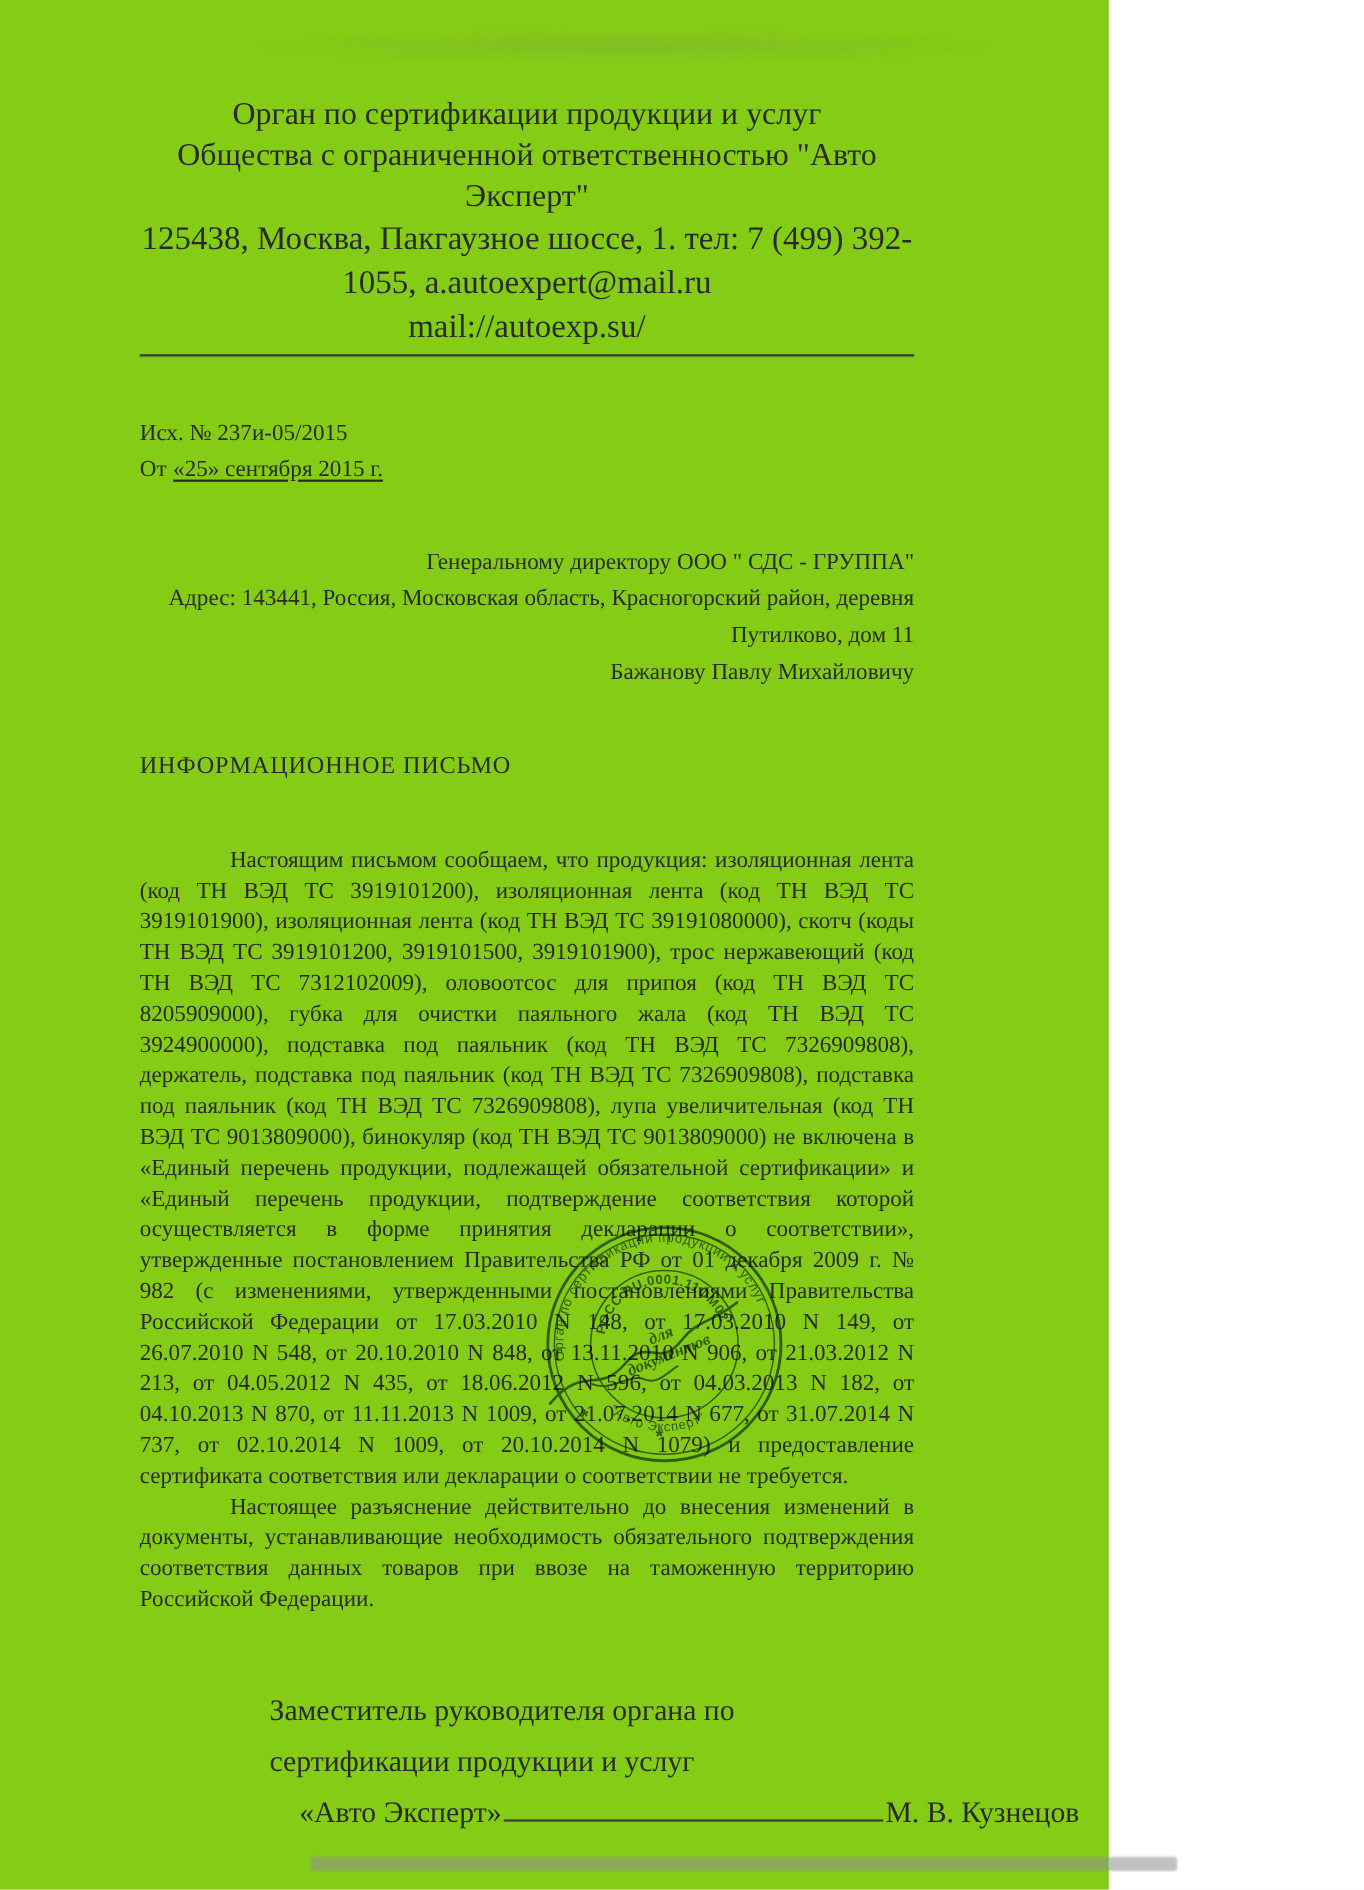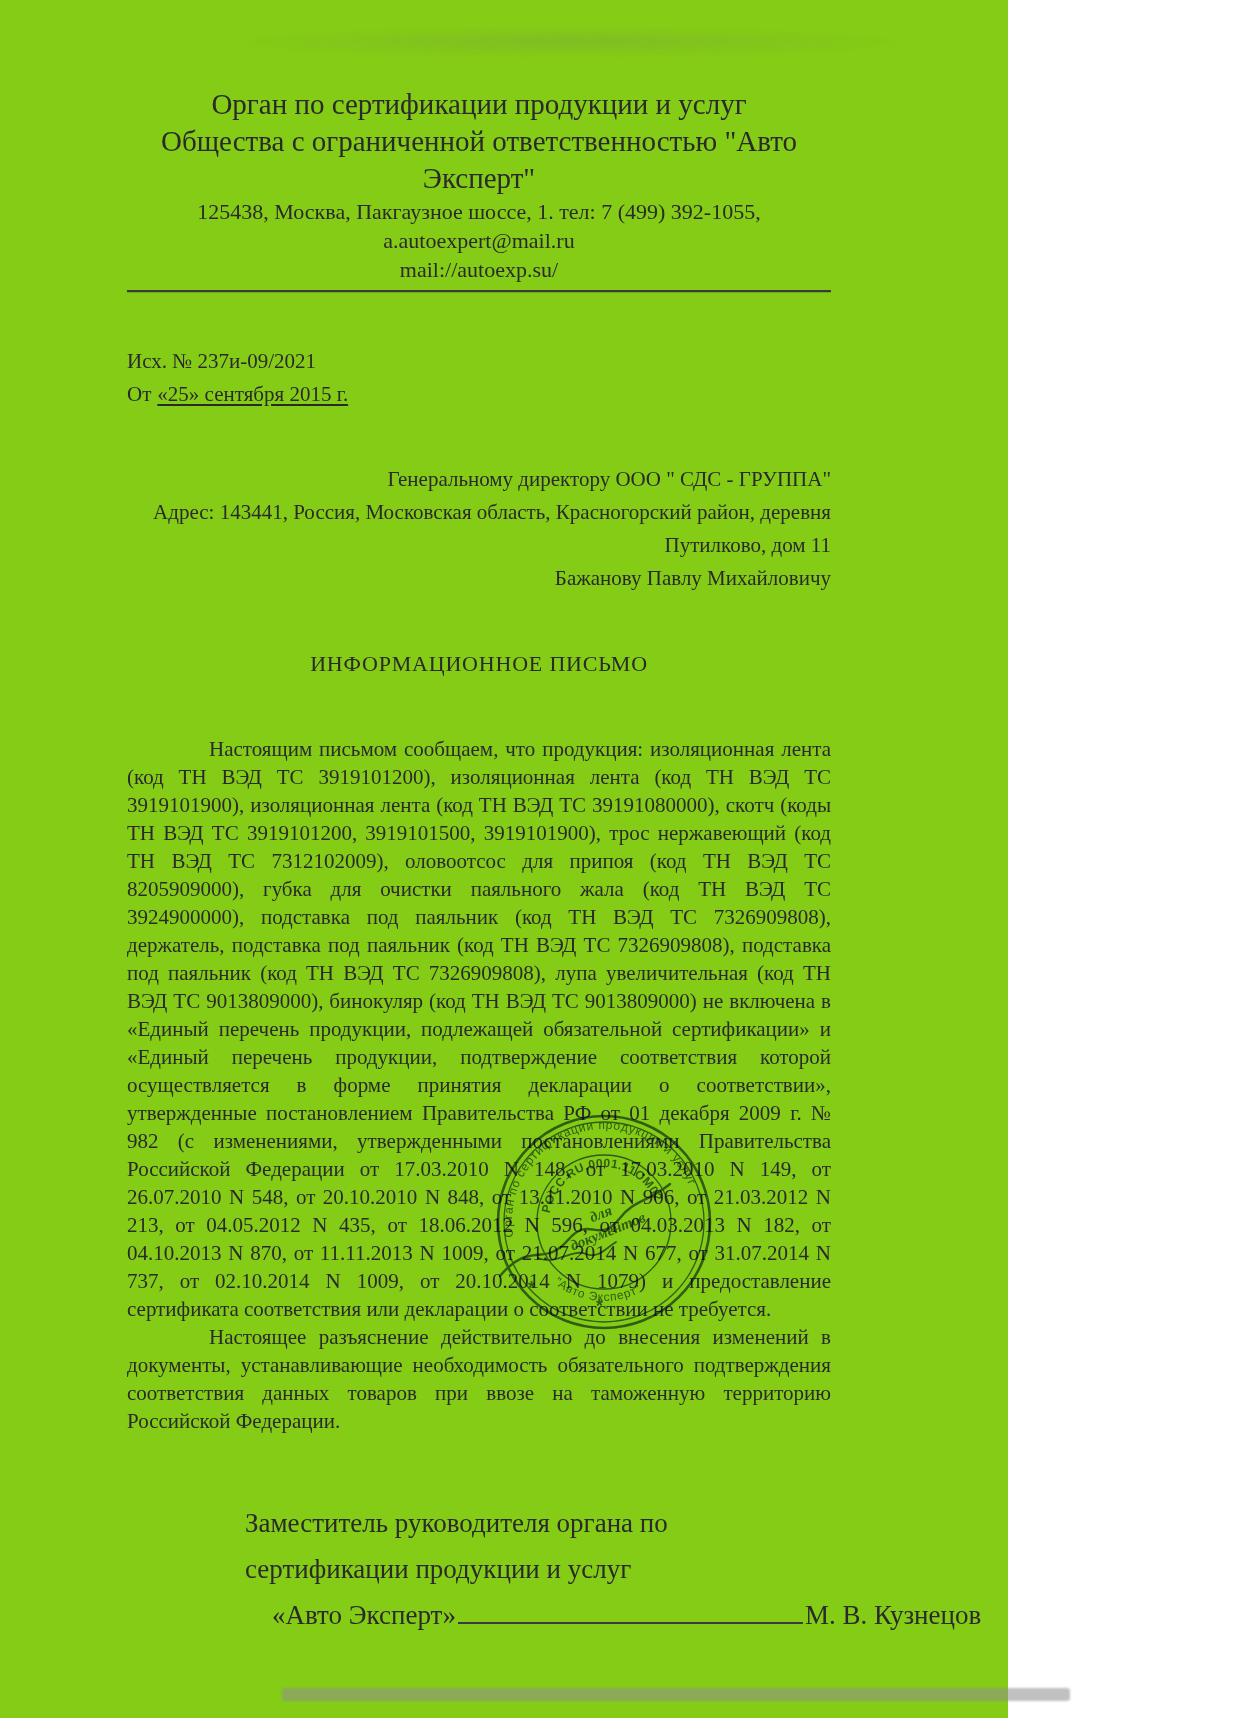--- a/index.html
+++ b/index.html
@@ -17,37 +17,37 @@
     background: #84cc16;
   }
   .content {
     padding: 0 177px 0 127px;
   }
   
   .letterhead { padding-top: 86px; text-align: center; }
   .lh-line { line-height: 1.28; }
   .lh-big { font-size: 29px; }
   .lh-reg { font-size: 30px; letter-spacing: .5px; }
-  .lh-small { font-size: 22px; line-height: 1.32; }
+  .lh-small { font-size: 30px; line-height: 1.32; }
   .lh-rule {
     margin-top: 6px;
     border-top: 2px solid #3a3a3a;
     height: 3px;
     border-bottom: 1px solid rgba(60,60,60,.25);
   }
   
   .ref-block { margin-top: 52px; font-size: 21px; line-height: 1.55; }
   .u { text-decoration: underline; text-underline-offset: 3px; text-align: center; }
   .mr { margin-right: 6px; }
   
   .recipient { margin-top: 52px; text-align: right; font-size: 21px; line-height: 1.58; }
   
   .doc-title {
     margin-top: 56px;
-    text-align: center;
+    text-align: left;
     font-size: 22px;
     font-weight: 400;
     letter-spacing: .8px;
   }
   
   .body-par {
     margin-top: 0;
     font-size: 21px;
     line-height: 28px;
     text-align: justify;
@@ -101,21 +101,21 @@
 
     <header class="letterhead">
       <div class="lh-line lh-big">Орган по сертификации продукции и услуг</div>
       <div class="lh-line lh-big">Общества с ограниченной ответственностью "Авто Эксперт"</div>
       <div class="lh-line lh-small">125438, Москва, Пакгаузное шоссе, 1. тел: 7 (499) 392-1055, a.autoexpert@mail.ru</div>
       <div class="lh-line lh-small">mail://autoexp.su/</div>
       <div class="lh-rule"></div>
     </header>
 
     <section class="ref-block">
-      <div>Исх. № 237и-09/2021</div>
+      <div>Исх. № 237и-05/2015</div>
       <div>
         <span class="mr">От</span><span class="u">«25» сентября 2015 г.</span>
       </div>
     </section>
 
     <section class="recipient">
       <div>Генеральному директору ООО " СДС - ГРУППА"</div>
       <div>Адрес: 143441, Россия, Московская область, Красногорский район, деревня Путилково, дом 11</div>
       <div>Бажанову Павлу Михайловичу</div>
     </section>

